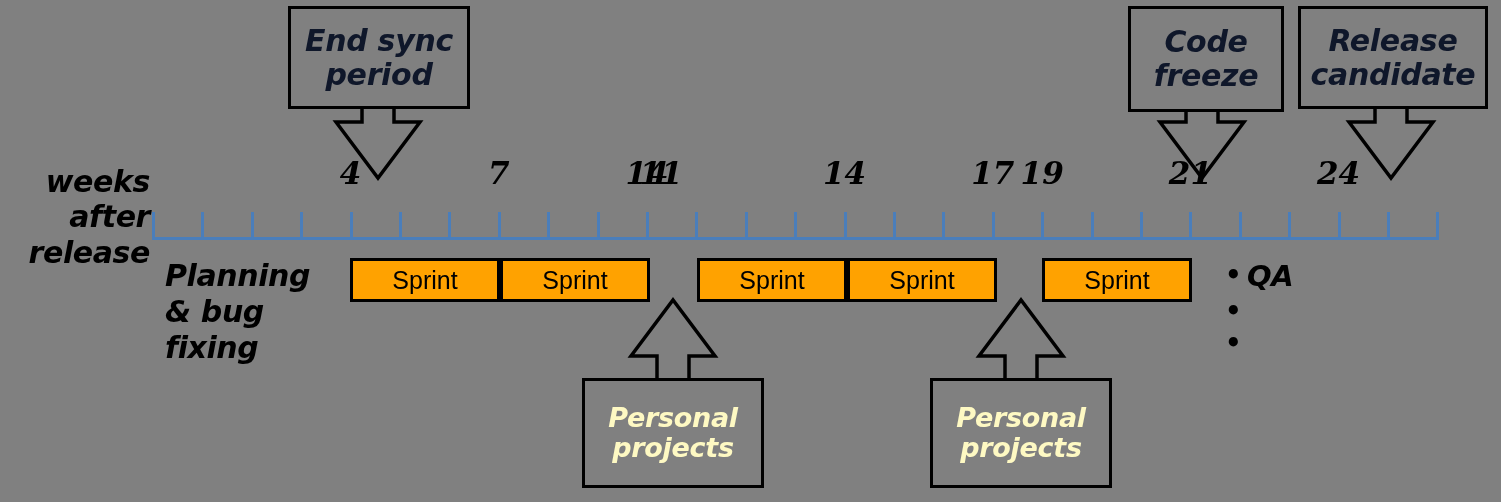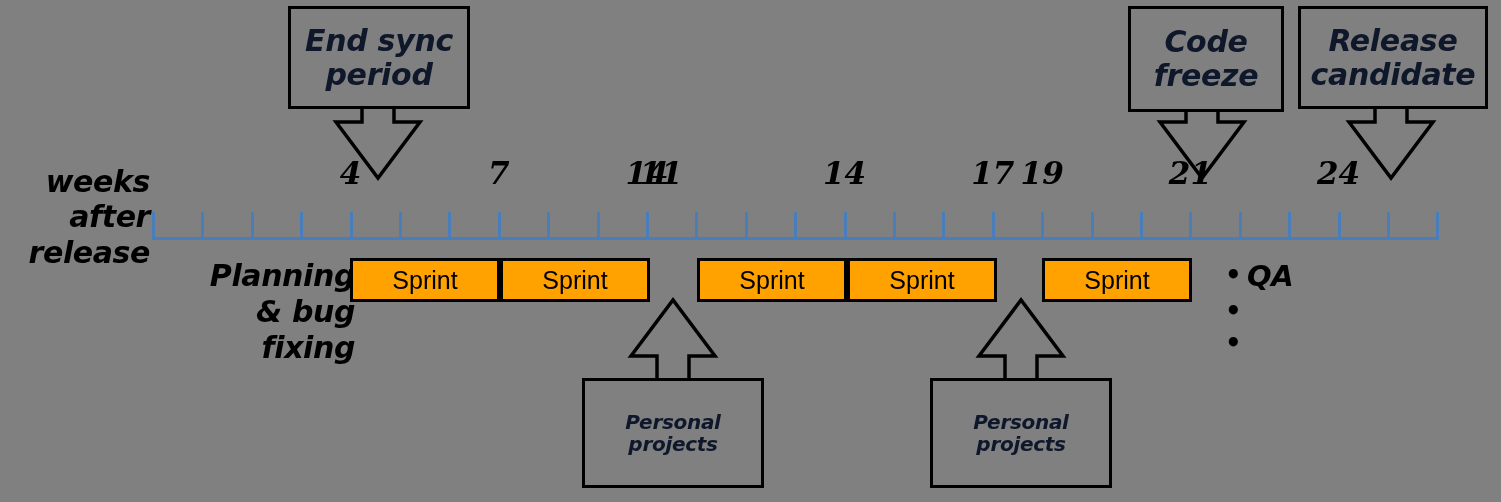--- a/index.html
+++ b/index.html
@@ -52,23 +52,23 @@
     box-sizing: border-box;
     display: flex;
     align-items: center;
     justify-content: center;
     text-align: center;
   }
   .notebox-text {
     font-family: "DejaVu Sans", sans-serif;
     font-style: italic;
     font-weight: bold;
-    font-size: 20px;
+    font-size: 27px;
     line-height: 1.12;
-    color: #0f172a;
+    color: #fef9c3;
     letter-spacing: -0.3px;
     white-space: pre-line;
   }
 
   
   .arrow-svg { position: absolute; overflow: visible; }
 
   
   .axis-line {
     position: absolute;
@@ -125,21 +125,21 @@
   }
   .phase-label {
     position: absolute;
     font-family: "DejaVu Sans", sans-serif;
     font-style: italic;
     font-weight: bold;
     font-size: 30px;
     line-height: 1.2;
     color: #000000;
     letter-spacing: -0.4px;
-    text-align: right;
+    text-align: left;
     white-space: pre-line;
   }
 
   
   .bullets {
     position: absolute;
     list-style: none;
     margin: 0;
     padding: 0;
   }

